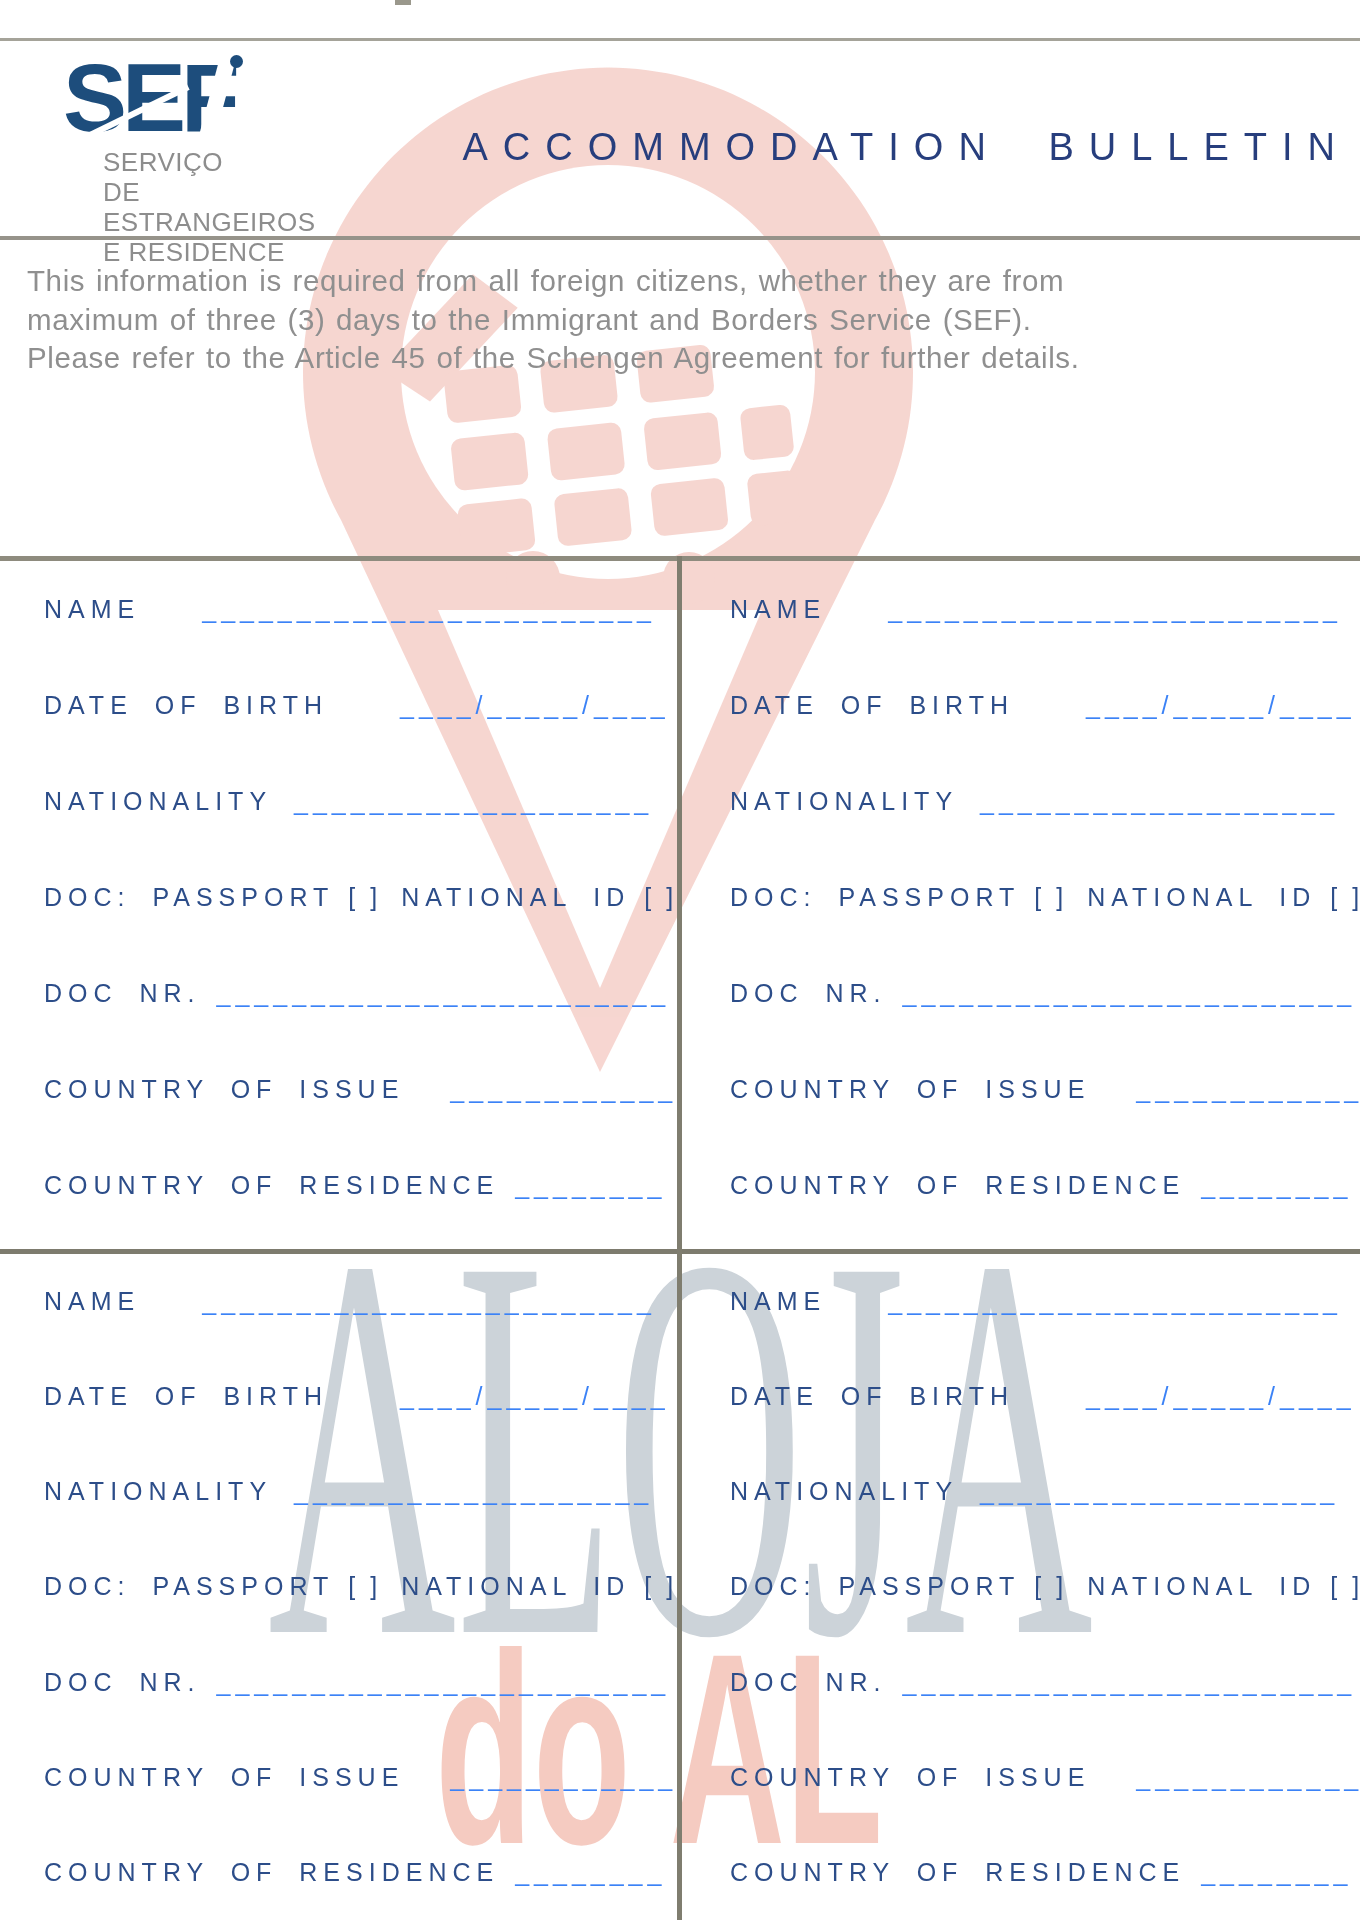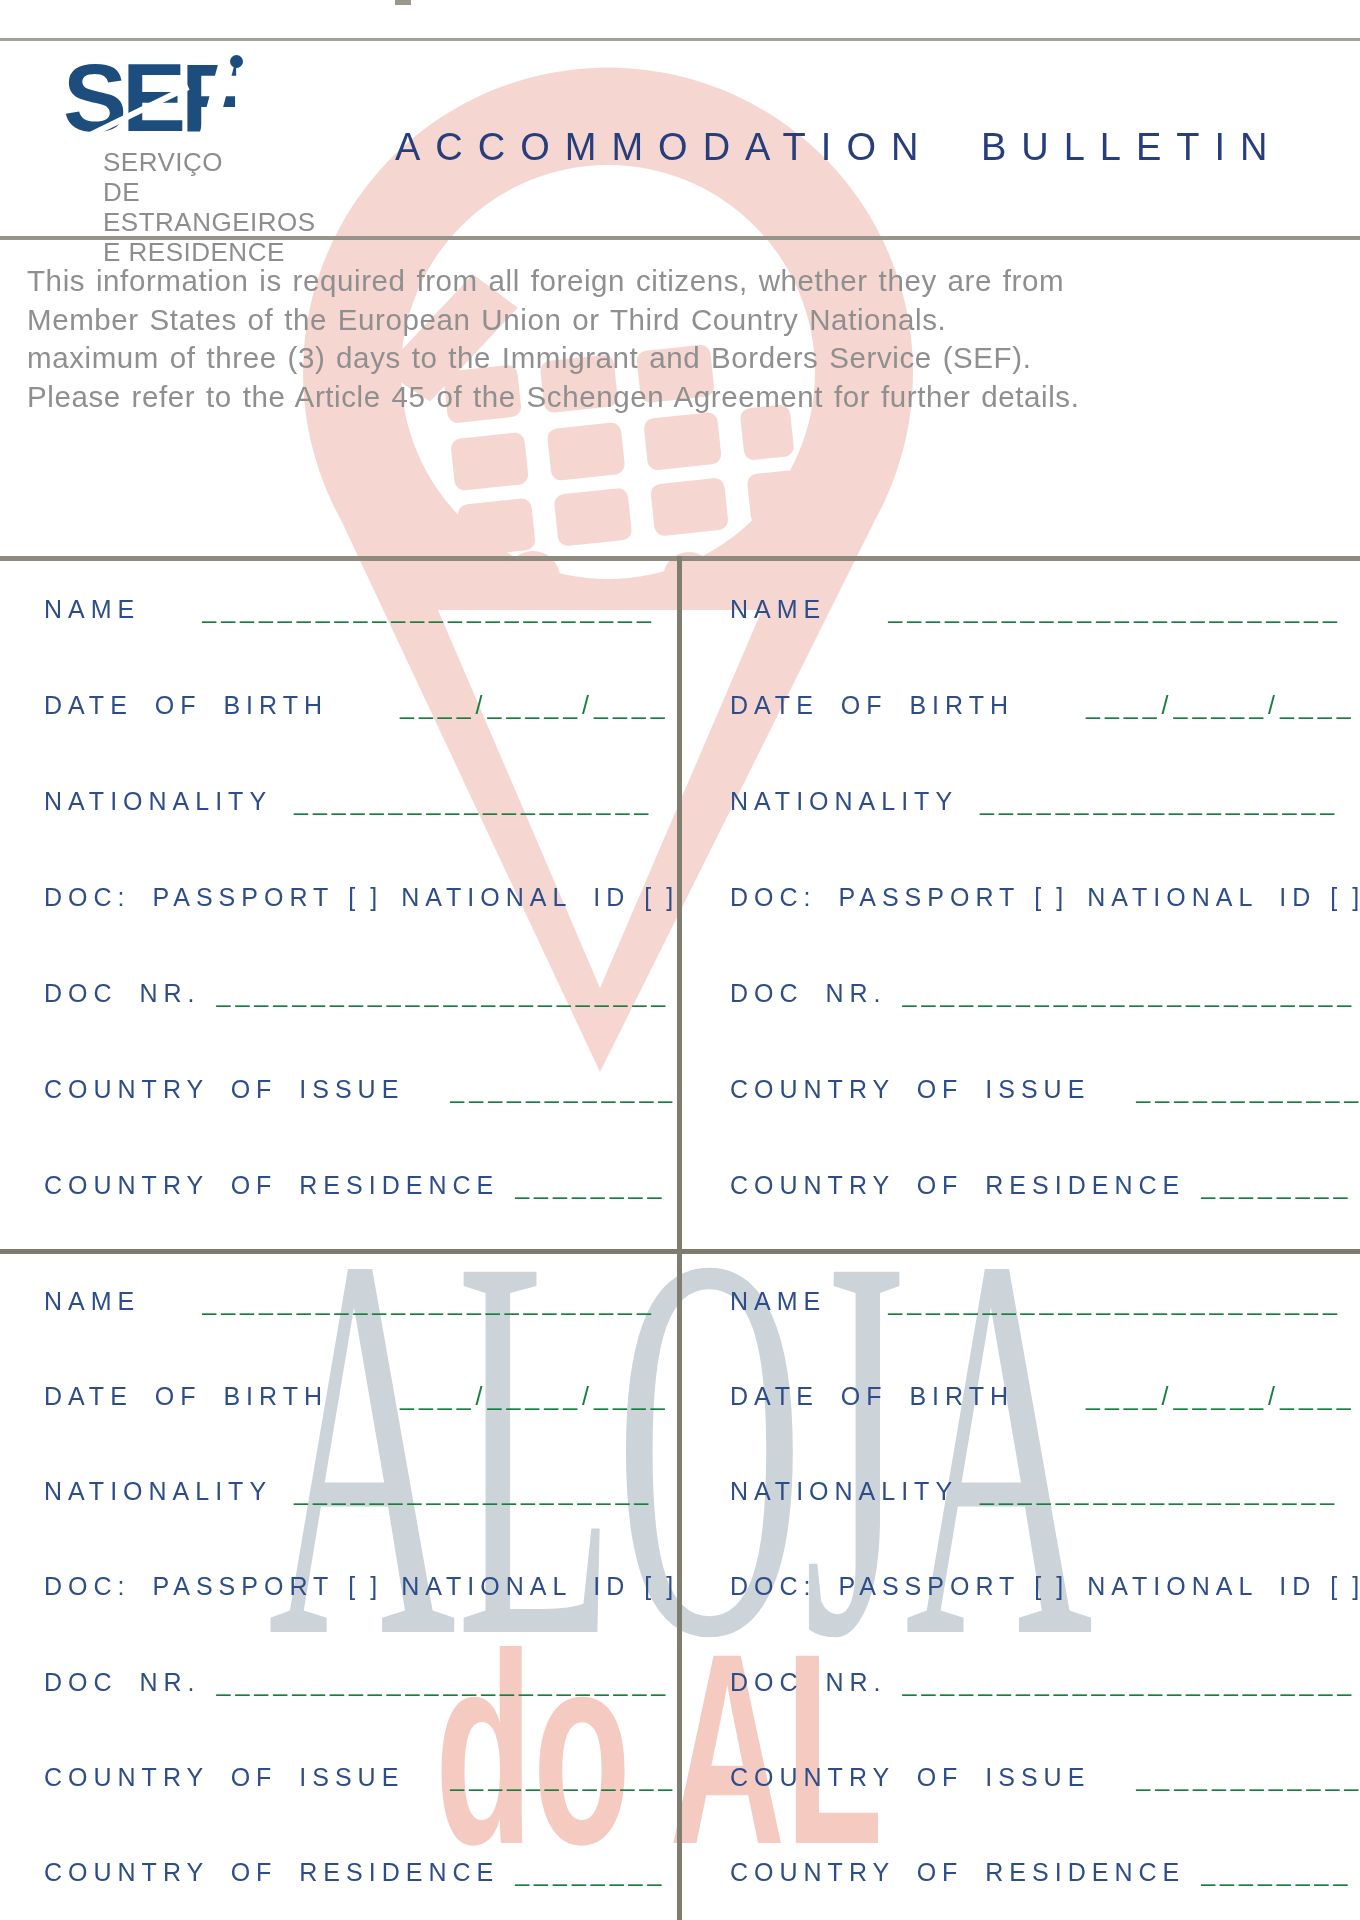--- a/index.html
+++ b/index.html
@@ -30,40 +30,40 @@
   .sef-slash { position:absolute; left:0px; top:58px; width:132px; height:6px;
     background:#ffffff; transform:rotate(-26deg); }
   .sef-gap   { position:absolute; left:146px; top:6px; width:16px; height:76px;
     background:#ffffff; transform:rotate(15deg); }
   .sef-head  { position:absolute; left:167px; top:0px; width:13px; height:13px;
     border-radius:50%; background:#1d4d7c; }
   .logo-caption { margin-left:48px; margin-top:6px;
     font-size:26px; line-height:30px; color:#8d8d8d; letter-spacing:0.5px; }
 
   .doc-title {
-    position:absolute; left:395px; right:10px; top:126px; text-align:left;
+    position:absolute; left:395px; right:10px; top:126px; text-align:right;
     font-size:38px; font-weight:400; letter-spacing:15px; word-spacing:22px;
     color:#273e7d; white-space:nowrap;
   }
 
   .intro {
     position:absolute; left:27px; top:262px; width:1320px;
     font-size:29.5px; line-height:38.6px; color:#8f8f8f;
     letter-spacing:0.6px; word-spacing:2px;
   }
 
   
   .cell { position:absolute; display:flex; flex-direction:column; }
   .cell-1 { left:0;     top:561px;  width:677px; height:688px; padding-left:44px; }
   .cell-2 { left:682px; top:561px;  width:678px; height:688px; padding-left:48px; }
   .cell-3 { left:0;     top:1254px; width:677px; height:666px; padding-left:44px; }
   .cell-4 { left:682px; top:1254px; width:678px; height:666px; padding-left:48px; }
   .frow { height:96px; display:flex; align-items:center; white-space:nowrap; }
   .lbl  { font-size:25px; letter-spacing:6px; word-spacing:9px; color:#2c4d89; }
-  .dash { font-size:25px; letter-spacing:5px; color:#15803d; }
+  .dash { font-size:25px; letter-spacing:5px; color:#3b82f6; }
   .bracket { font-size:25px; letter-spacing:4px; color:#2c4d89; }
   .g-name  { margin-left:62px; }
   .g-dob   { margin-left:72px; }
   .g-nat   { margin-left:22px; }
   .g-docnr { margin-left:16px; }
   .g-issue { margin-left:46px;text-align:right; }
   .g-res   { margin-left:16px; }
   .g-box   { margin-left:14px; }
   .g-mid   { margin-left:20px; }
 </style>
@@ -114,21 +114,20 @@
         <div>DE ESTRANGEIROS</div>
         <div>E RESIDENCE</div>
       </div>
     </div>
     <div class="doc-title">ACCOMMODATION BULLETIN</div>
 
     <div class="hline line-header"></div>
 
     <div class="intro">
       <div>This information is required from all foreign citizens, whether they are from</div>
-      <div>Member States of the European Union or Third Country Nationals.</div>
       <div>maximum of three (3) days to the Immigrant and Borders Service (SEF).</div>
       <div>Please refer to the Article 45 of the Schengen Agreement for further details.</div>
     </div>
 
     <div class="hline line-form-top"></div>
     <div class="hline line-form-mid"></div>
     <div class="vline-center"></div>
 
     <div class="cell cell-1">
       <div class="frow">

